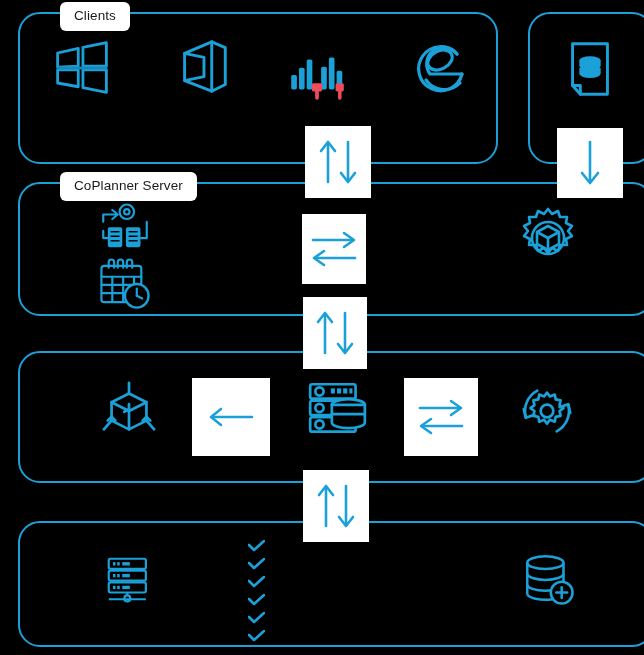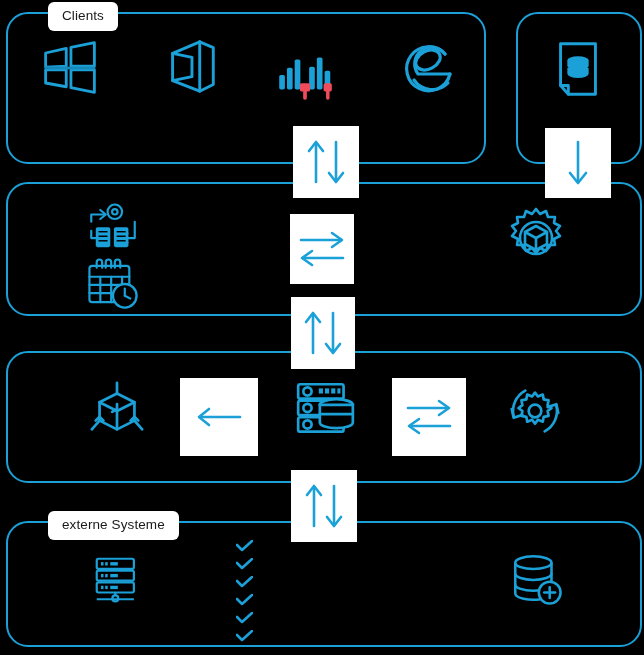--- a/index.html
+++ b/index.html
@@ -2,21 +2,21 @@
 <html><head>
 <meta charset="utf-8">
 <title>CoPlanner Architektur</title>
 <style>
   html,body{margin:0;padding:0;background:#000;}
   body{
     font-family:"Liberation Sans", sans-serif;
     width:644px;height:655px;position:relative;overflow:hidden;
     background:#000;
   }
-  #canvas{position:absolute;left:0;top:0;width:572px;height:655px;}
+  #canvas{position:absolute;left:12px;top:0;width:572px;height:655px;}
 
   
   .zone{
     position:absolute;
     border:2.5px solid #1ba1d8;
     border-radius:22px;
     background:transparent;
     box-sizing:border-box;
   }
   
@@ -66,23 +66,23 @@
   .check-stack svg{display:block;margin-bottom:6px;}
 </style>
 </head>
 <body>
 
 <div id="canvas">
     <div class="zone" style="left: 6px; top: 12px; width: 480px; height: 152px; border-color: rgb(27, 161, 216);"></div>
     <div class="zone-label" style="left: 48px; top: 2px;">Clients</div>
     <div class="zone" style="left: 516px; top: 12px; width: 126px; height: 152px; border-color: rgb(27, 161, 216);"></div>
     <div class="zone" style="left: 6px; top: 182px; width: 636px; height: 134px; border-color: rgb(27, 161, 216);"></div>
+    <div class="zone-label" style="left: 48px; top: 172px;">CoPlanner Server</div>
     <div class="zone" style="left: 6px; top: 351px; width: 636px; height: 132px; border-color: rgb(27, 161, 216);"></div>
     <div class="zone" style="left: 6px; top: 521px; width: 636px; height: 126px; border-color: rgb(27, 161, 216);"></div>
-    <div class="zone-label" style="left: 48px; top: 511px;">externe Systeme</div>
     <div class="conn" style="left: 293px; top: 126px; width: 66px; height: 72px; background: rgb(255, 255, 255);">
       <span>
         <svg width="46" height="50" viewBox="0 0 46 50">
           <g stroke="#1ba1d8" stroke-width="2.6" fill="none" stroke-linecap="round" stroke-linejoin="round">
             <line x1="13" y1="45" x2="13" y2="6"></line>
             <polyline points="6,14 13,5 20,14"></polyline>
             <line x1="33" y1="5" x2="33" y2="44"></line>
             <polyline points="26,36 33,45 40,36"></polyline>
           </g>
         </svg>

